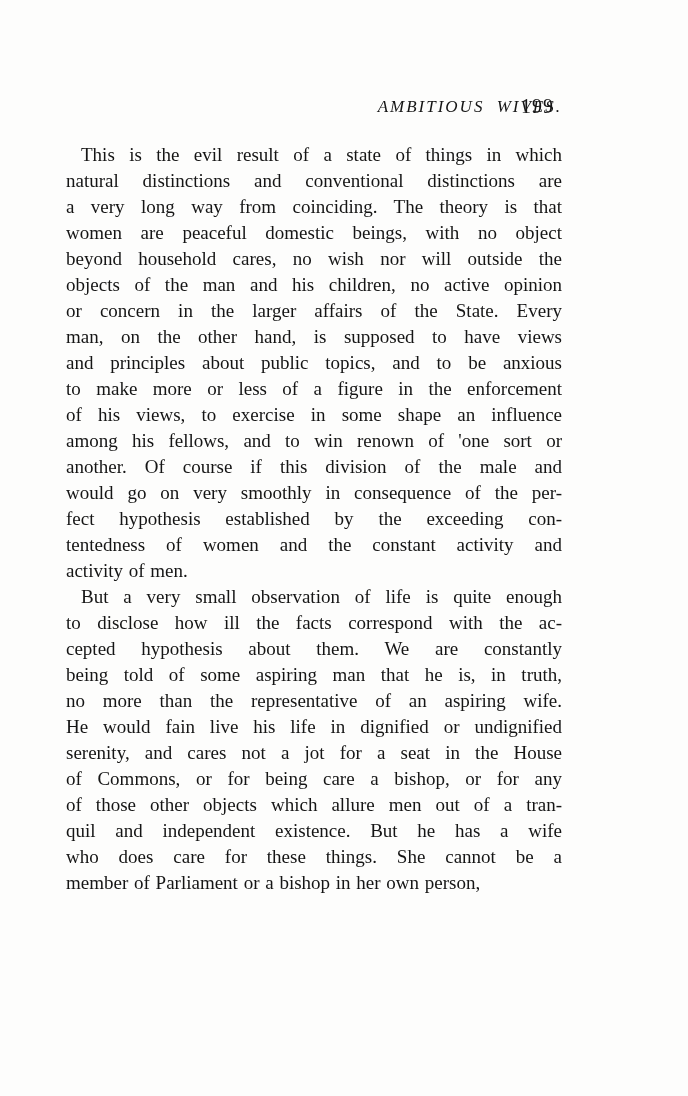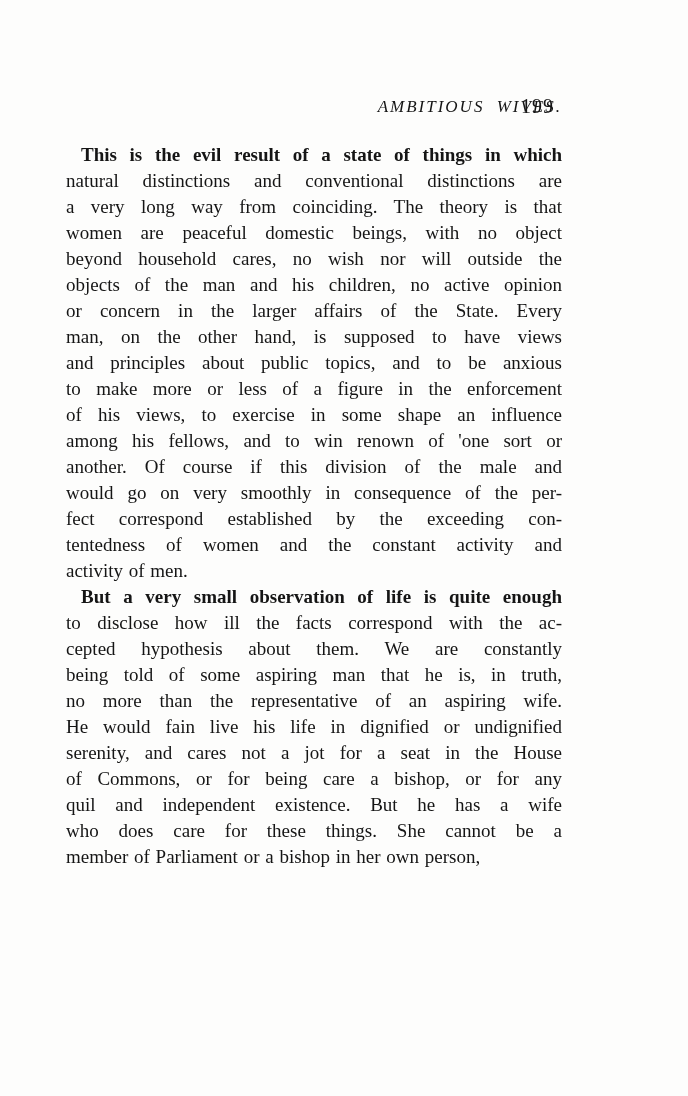--- a/index.html
+++ b/index.html
@@ -47,21 +47,20 @@
   .line {
     font-size: 19px;
     line-height: 26px;
     text-align: justify;
     text-align-last: justify;
     word-spacing: 1px;
     white-space: normal;
   }
   .line.indent {
     text-indent: 15px;
-    font-weight: bold;
   }
   .line.para-end {
     text-align-last: left;
   }
 </style>
 </head>
 <body>
 
 <div class="text-block">
   <div class="page-header">
@@ -77,31 +76,32 @@
         <div class="line">beyond household cares, no wish nor will outside the</div>
         <div class="line">objects of the man and his children, no active opinion</div>
         <div class="line">or concern in the larger affairs of the State. Every</div>
         <div class="line">man, on the other hand, is supposed to have views</div>
         <div class="line">and principles about public topics, and to be anxious</div>
         <div class="line">to make more or less of a figure in the enforcement</div>
         <div class="line">of his views, to exercise in some shape an influence</div>
         <div class="line">among his fellows, and to win renown of 'one sort or</div>
         <div class="line">another. Of course if this division of the male and</div>
         <div class="line">would go on very smoothly in consequence of the per-</div>
-        <div class="line">fect correspond established by the exceeding con-</div>
+        <div class="line">fect hypothesis established by the exceeding con-</div>
         <div class="line">tentedness of women and the constant activity and</div>
         <div class="line para-end">activity of men.</div>
       </div>
       <div class="paragraph">
         <div class="line indent">But a very small observation of life is quite enough</div>
         <div class="line">to disclose how ill the facts correspond with the ac-</div>
         <div class="line">cepted hypothesis about them. We are constantly</div>
         <div class="line">being told of some aspiring man that he is, in truth,</div>
         <div class="line">no more than the representative of an aspiring wife.</div>
         <div class="line">He would fain live his life in dignified or undignified</div>
         <div class="line">serenity, and cares not a jot for a seat in the House</div>
         <div class="line">of Commons, or for being care a bishop, or for any</div>
+        <div class="line">of those other objects which allure men out of a tran-</div>
         <div class="line">quil and independent existence. But he has a wife</div>
         <div class="line">who does care for these things. She cannot be a</div>
         <div class="line para-end">member of Parliament or a bishop in her own person,</div>
       </div>
     </div>
 </div>
 
 </body></html>

